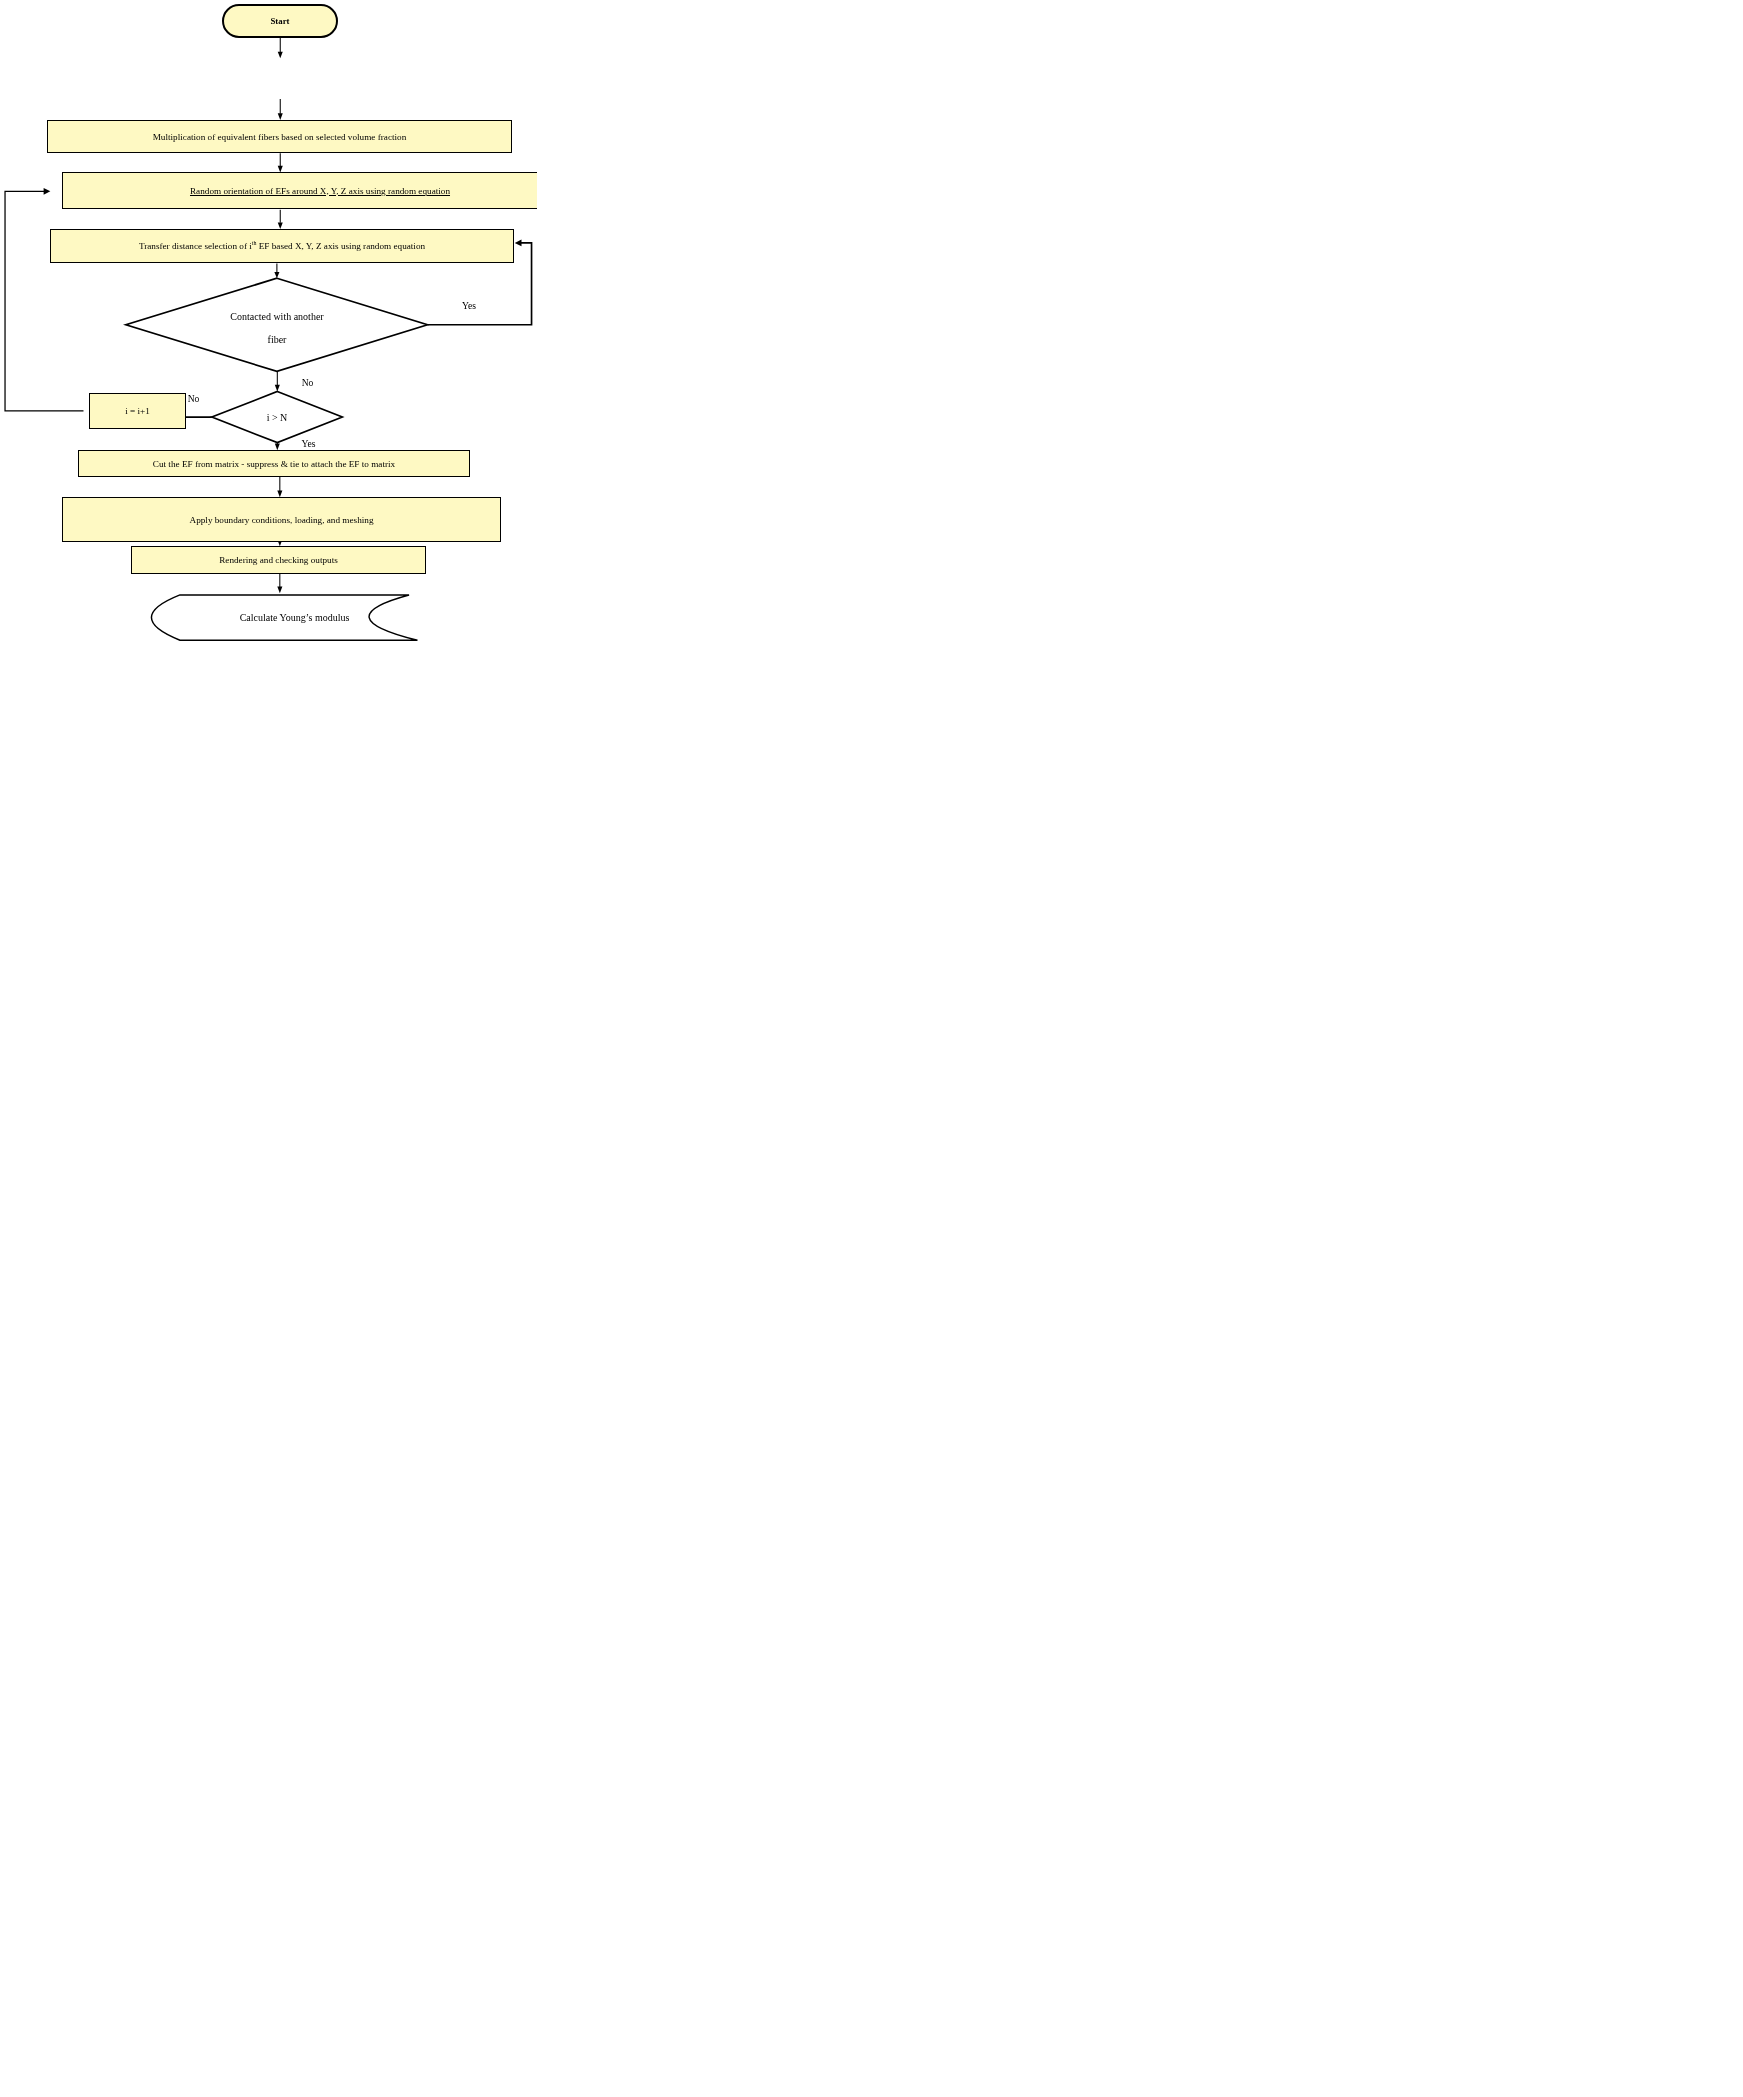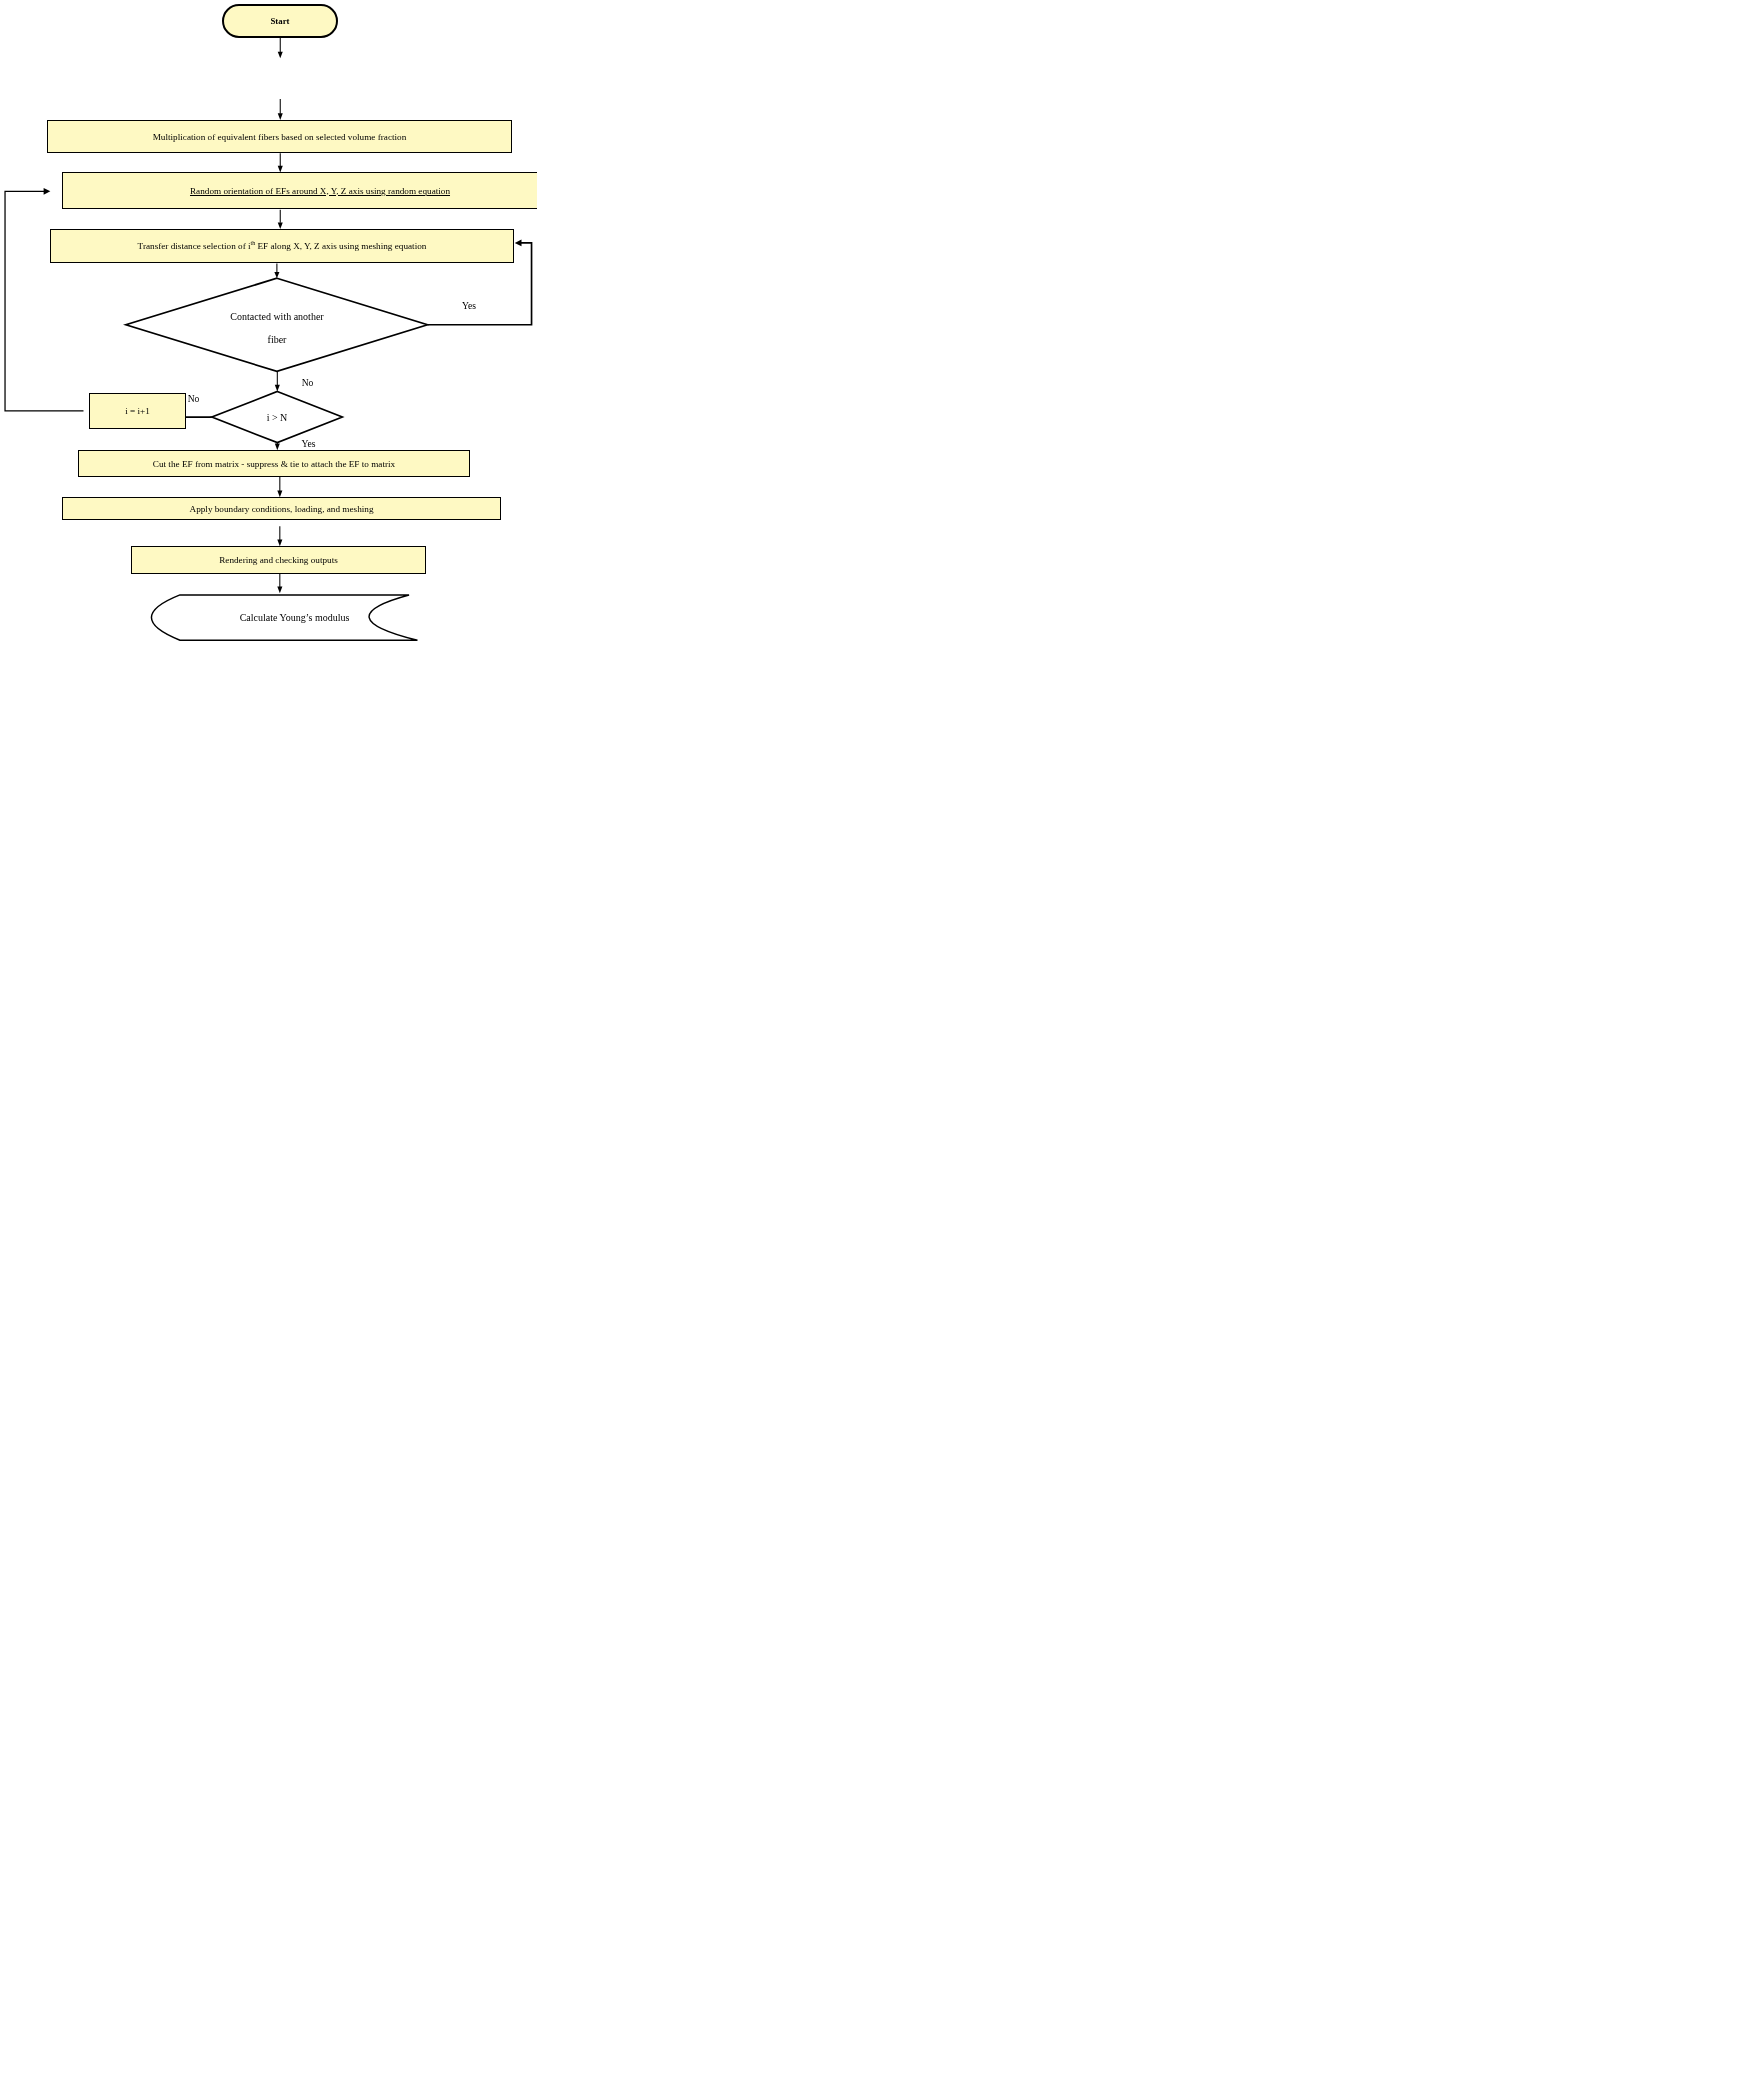--- a/index.html
+++ b/index.html
@@ -101,32 +101,32 @@
 
   <div class="node" style="left:47px;top:120px;width:465px;height:33px;">
     <span>Multiplication of equivalent fibers based on selected volume fraction</span>
   </div>
 
   <div class="node" style="left:62px;top:172px;width:516px;height:37px;text-decoration:underline;">
     <span>Random orientation of EFs around X, Y, Z axis using random equation</span>
   </div>
 
   <div class="node" style="left:50px;top:229px;width:464px;height:34px;">
-    <span><span>Transfer distance selection of i</span><sup>th</sup><span> EF along X, Y, Z axis using meshing equation</span></span>
+    <span><span>Transfer distance selection of i</span><sup>th</sup><span> EF based X, Y, Z axis using random equation</span></span>
   </div>
 
   <div class="node" style="left:89px;top:393px;width:97px;height:36px;">
     <span>i = i+1</span>
   </div>
 
   <div class="node" style="left:78px;top:450px;width:392px;height:27px;">
     <span>Cut the EF from matrix - suppress &amp; tie to attach the EF to matrix</span>
   </div>
 
-  <div class="node" style="left:62px;top:497px;width:439px;height:23px;">
+  <div class="node" style="left:62px;top:497px;width:439px;height:45px;">
     <span>Apply boundary conditions, loading, and meshing</span>
   </div>
 
   <div class="node" style="left:131px;top:546px;width:295px;height:28px;">
     <span>Rendering and checking outputs</span>
   </div>
 
   <div class="txt" style="left:193px;top:306px;width:168px;line-height:22.7px;">Contacted with another
 fiber</div>
 

